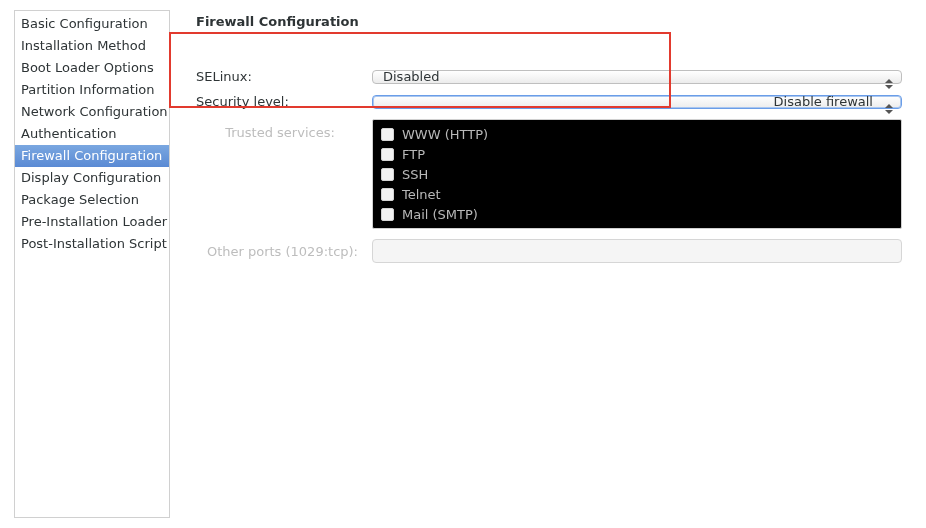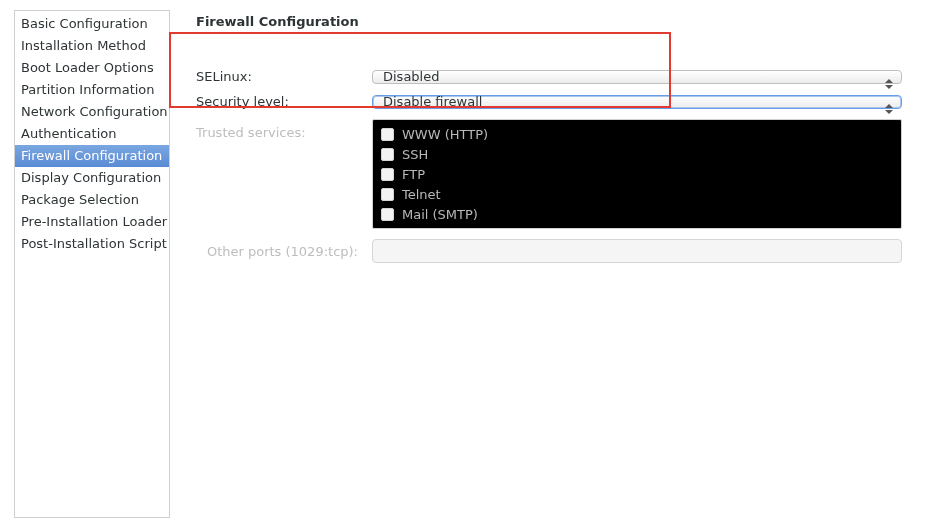--- a/index.html
+++ b/index.html
@@ -56,37 +56,38 @@
     align-items: center;
     position: relative;
     z-index: 2;
     margin-top: 40px;
   }
   .form-label {
     text-align: left;
     color: #2e3436;
     padding-left: 2px;
   }
-  .form-label.disabled, .muted { color: #bdbdbd; }
+  .form-label.disabled, .muted { color: #bdbdbd; text-align: center; }
   
   .combo {
     position: relative;
     height: 14px;
     border: 1px solid #bfbfbf;
     border-radius: 4px;
     background: linear-gradient(#ffffff, #ececec);
     display: flex;
     align-items: center;
     padding: 0 28px 0 10px;
     box-sizing: border-box;
     cursor: pointer;
   }
   .combo.focused {
     border-color: #6a9de8;
     box-shadow: 0 0 0 1px #a9c6ef inset;
+    justify-content: flex-end;
   }
   .combo .value { pointer-events: none; }
   .combo .spin {
     position: absolute;
     right: 4px;
     top: 3px;
     width: 16px;
     height: 20px;
     display: flex;
     flex-direction: column;
@@ -192,25 +193,25 @@
       </div>
 
       <div class="form-label disabled form-label-top">Trusted services:</div>
       <div class="panel disabled" id="services-panel">
           <div class="check-row">
             <span class="cbox disabled"></span>
             <span>WWW (HTTP)</span>
           </div>
           <div class="check-row">
             <span class="cbox disabled"></span>
+            <span>FTP</span>
+          </div>
+          <div class="check-row">
+            <span class="cbox disabled"></span>
             <span>SSH</span>
-          </div>
-          <div class="check-row">
-            <span class="cbox disabled"></span>
-            <span>FTP</span>
           </div>
           <div class="check-row">
             <span class="cbox disabled"></span>
             <span>Telnet</span>
           </div>
           <div class="check-row">
             <span class="cbox disabled"></span>
             <span>Mail (SMTP)</span>
           </div>
         </div>

